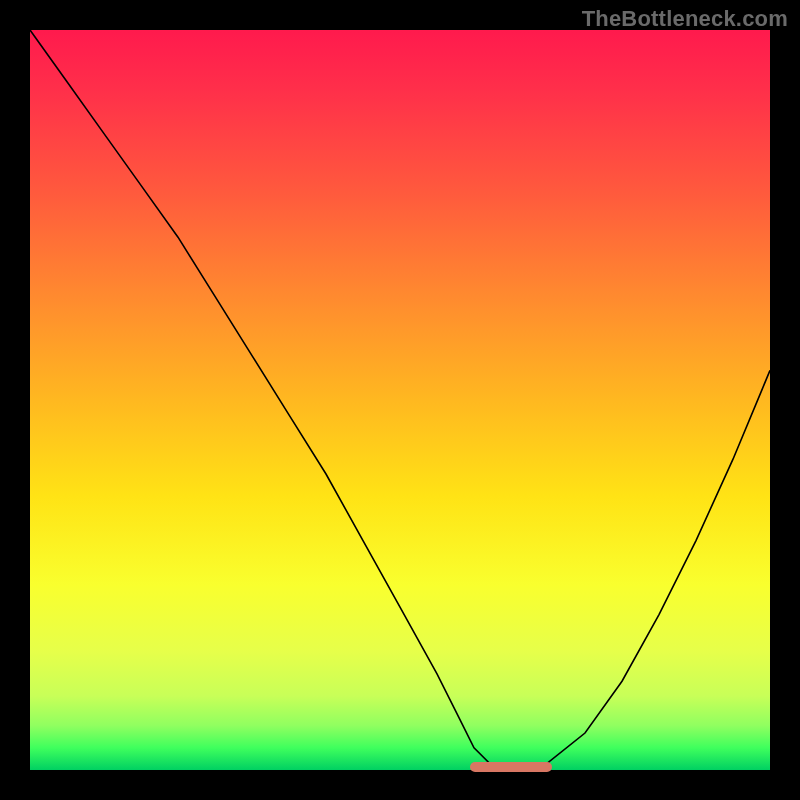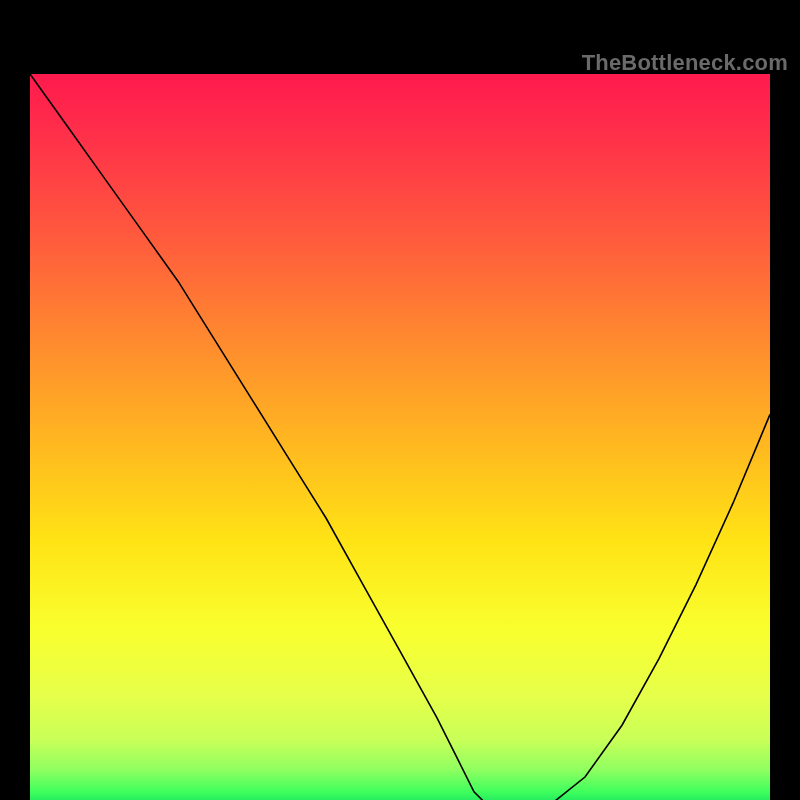--- a/index.html
+++ b/index.html
@@ -9,21 +9,20 @@
     height: 800px;
     background: #000;
     overflow: hidden;
     font-family: Arial, Helvetica, sans-serif;
   }
   .frame {
     position: relative;
     width: 800px;
     height: 600px;
     background: #000;
-    margin-top: 44px;
   }
   .plot-area {
     position: absolute;
     left: 30px;
     top: 30px;
     width: 740px;
     height: 740px;
     
     background: linear-gradient(
       to bottom,

